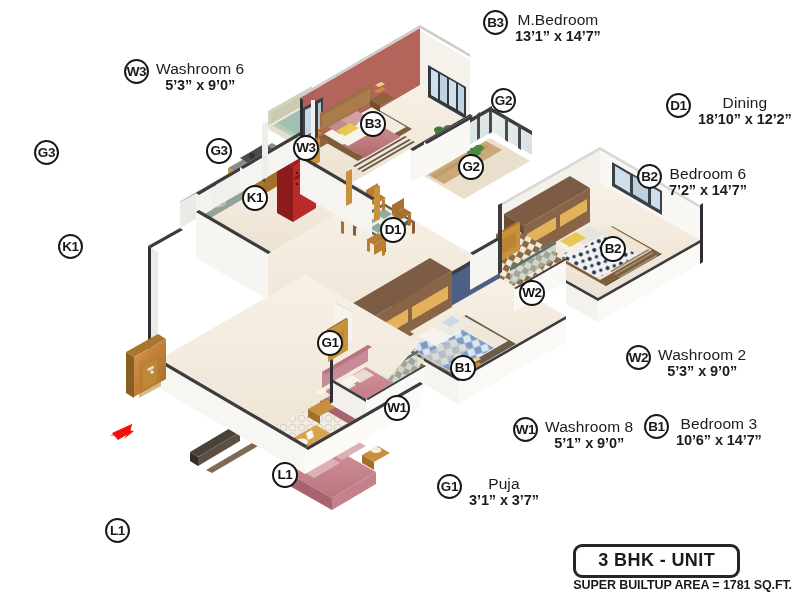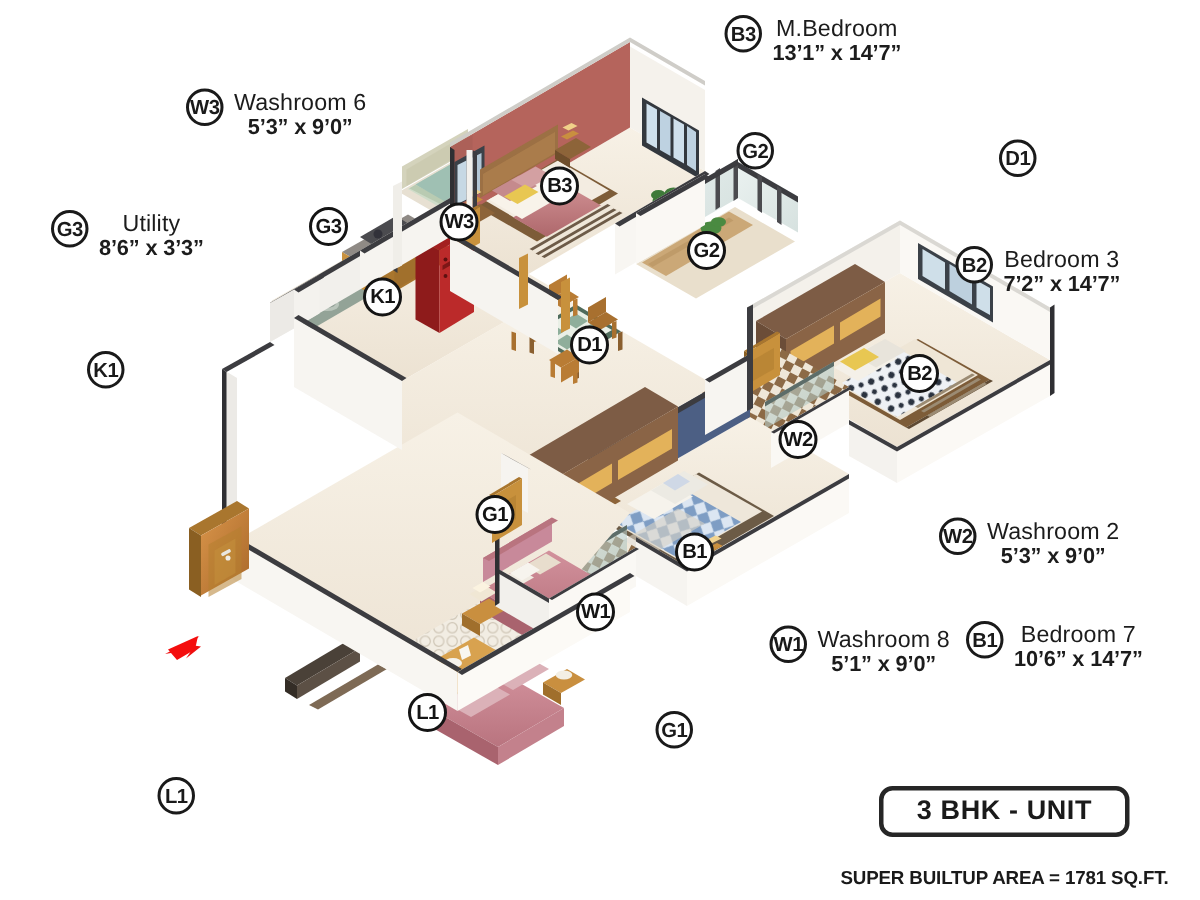--- a/index.html
+++ b/index.html
@@ -81,36 +81,35 @@
     line-height: 21px;
     text-align: center;
     letter-spacing: -0.4px;
     box-sizing: border-box;
     z-index: 30;
   }
 
   
   #titleblock {
     position: absolute;
-    right: 21px;
+    right: 8px;
     bottom: 8px;
-    text-align: center;
   }
   #unit-pill {
     display: inline-block;
     border: 3px solid #262626;
     border-radius: 9px;
     padding: 3px 22px 4px 22px;
     font-size: 18px;
     font-weight: bold;
     color: #1a1a1a;
     letter-spacing: 0.4px;
   }
   #area-line {
-    margin-top: 20px;
+    margin-top: 0;
     font-size: 12.5px;
     font-weight: bold;
     color: #1a1a1a;
     letter-spacing: -0.1px;
   }
 </style>
 </head>
 <body>
 
 <div id="page">
@@ -632,34 +631,34 @@
       <div class="cdim">5’3” x 9’0”</div>
     </div>
   </div>
 
   <div class="callout" style="left:491px; top:88px;">
     <div class="badge">G2</div>
   </div>
 
   <div class="callout" style="left:666px; top:93px;">
     <div class="badge">D1</div>
+    <div class="ctext">
+      <div class="croom">Dining</div>
+      <div class="cdim">18’10” x 12’2”</div>
+    </div>
   </div>
 
   <div class="callout" style="left:34px; top:140px;">
     <div class="badge">G3</div>
-    <div class="ctext">
-      <div class="croom">Utility</div>
-      <div class="cdim">8’6” x 3’3”</div>
-    </div>
   </div>
 
   <div class="callout" style="left:637px; top:164px;">
     <div class="badge">B2</div>
     <div class="ctext">
-      <div class="croom">Bedroom 3</div>
+      <div class="croom">Bedroom 6</div>
       <div class="cdim">7’2” x 14’7”</div>
     </div>
   </div>
 
   <div class="callout" style="left:58px; top:234px;">
     <div class="badge">K1</div>
   </div>
 
   <div class="callout" style="left:626px; top:345px;">
     <div class="badge">W2</div>
@@ -673,27 +672,31 @@
     <div class="badge">W1</div>
     <div class="ctext">
       <div class="croom">Washroom 8</div>
       <div class="cdim">5’1” x 9’0”</div>
     </div>
   </div>
 
   <div class="callout" style="left:644px; top:414px;">
     <div class="badge">B1</div>
     <div class="ctext">
-      <div class="croom">Bedroom 7</div>
+      <div class="croom">Bedroom 3</div>
       <div class="cdim">10’6” x 14’7”</div>
     </div>
   </div>
 
   <div class="callout" style="left:437px; top:474px;">
     <div class="badge">G1</div>
+    <div class="ctext">
+      <div class="croom">Puja</div>
+      <div class="cdim">3’1” x 3’7”</div>
+    </div>
   </div>
 
   <div class="callout" style="left:105px; top:518px;">
     <div class="badge">L1</div>
   </div>
 
   <div id="titleblock">
     <div id="unit-pill">3 BHK - UNIT</div>
     <div id="area-line">SUPER BUILTUP AREA = 1781 SQ.FT.</div>
   </div>

